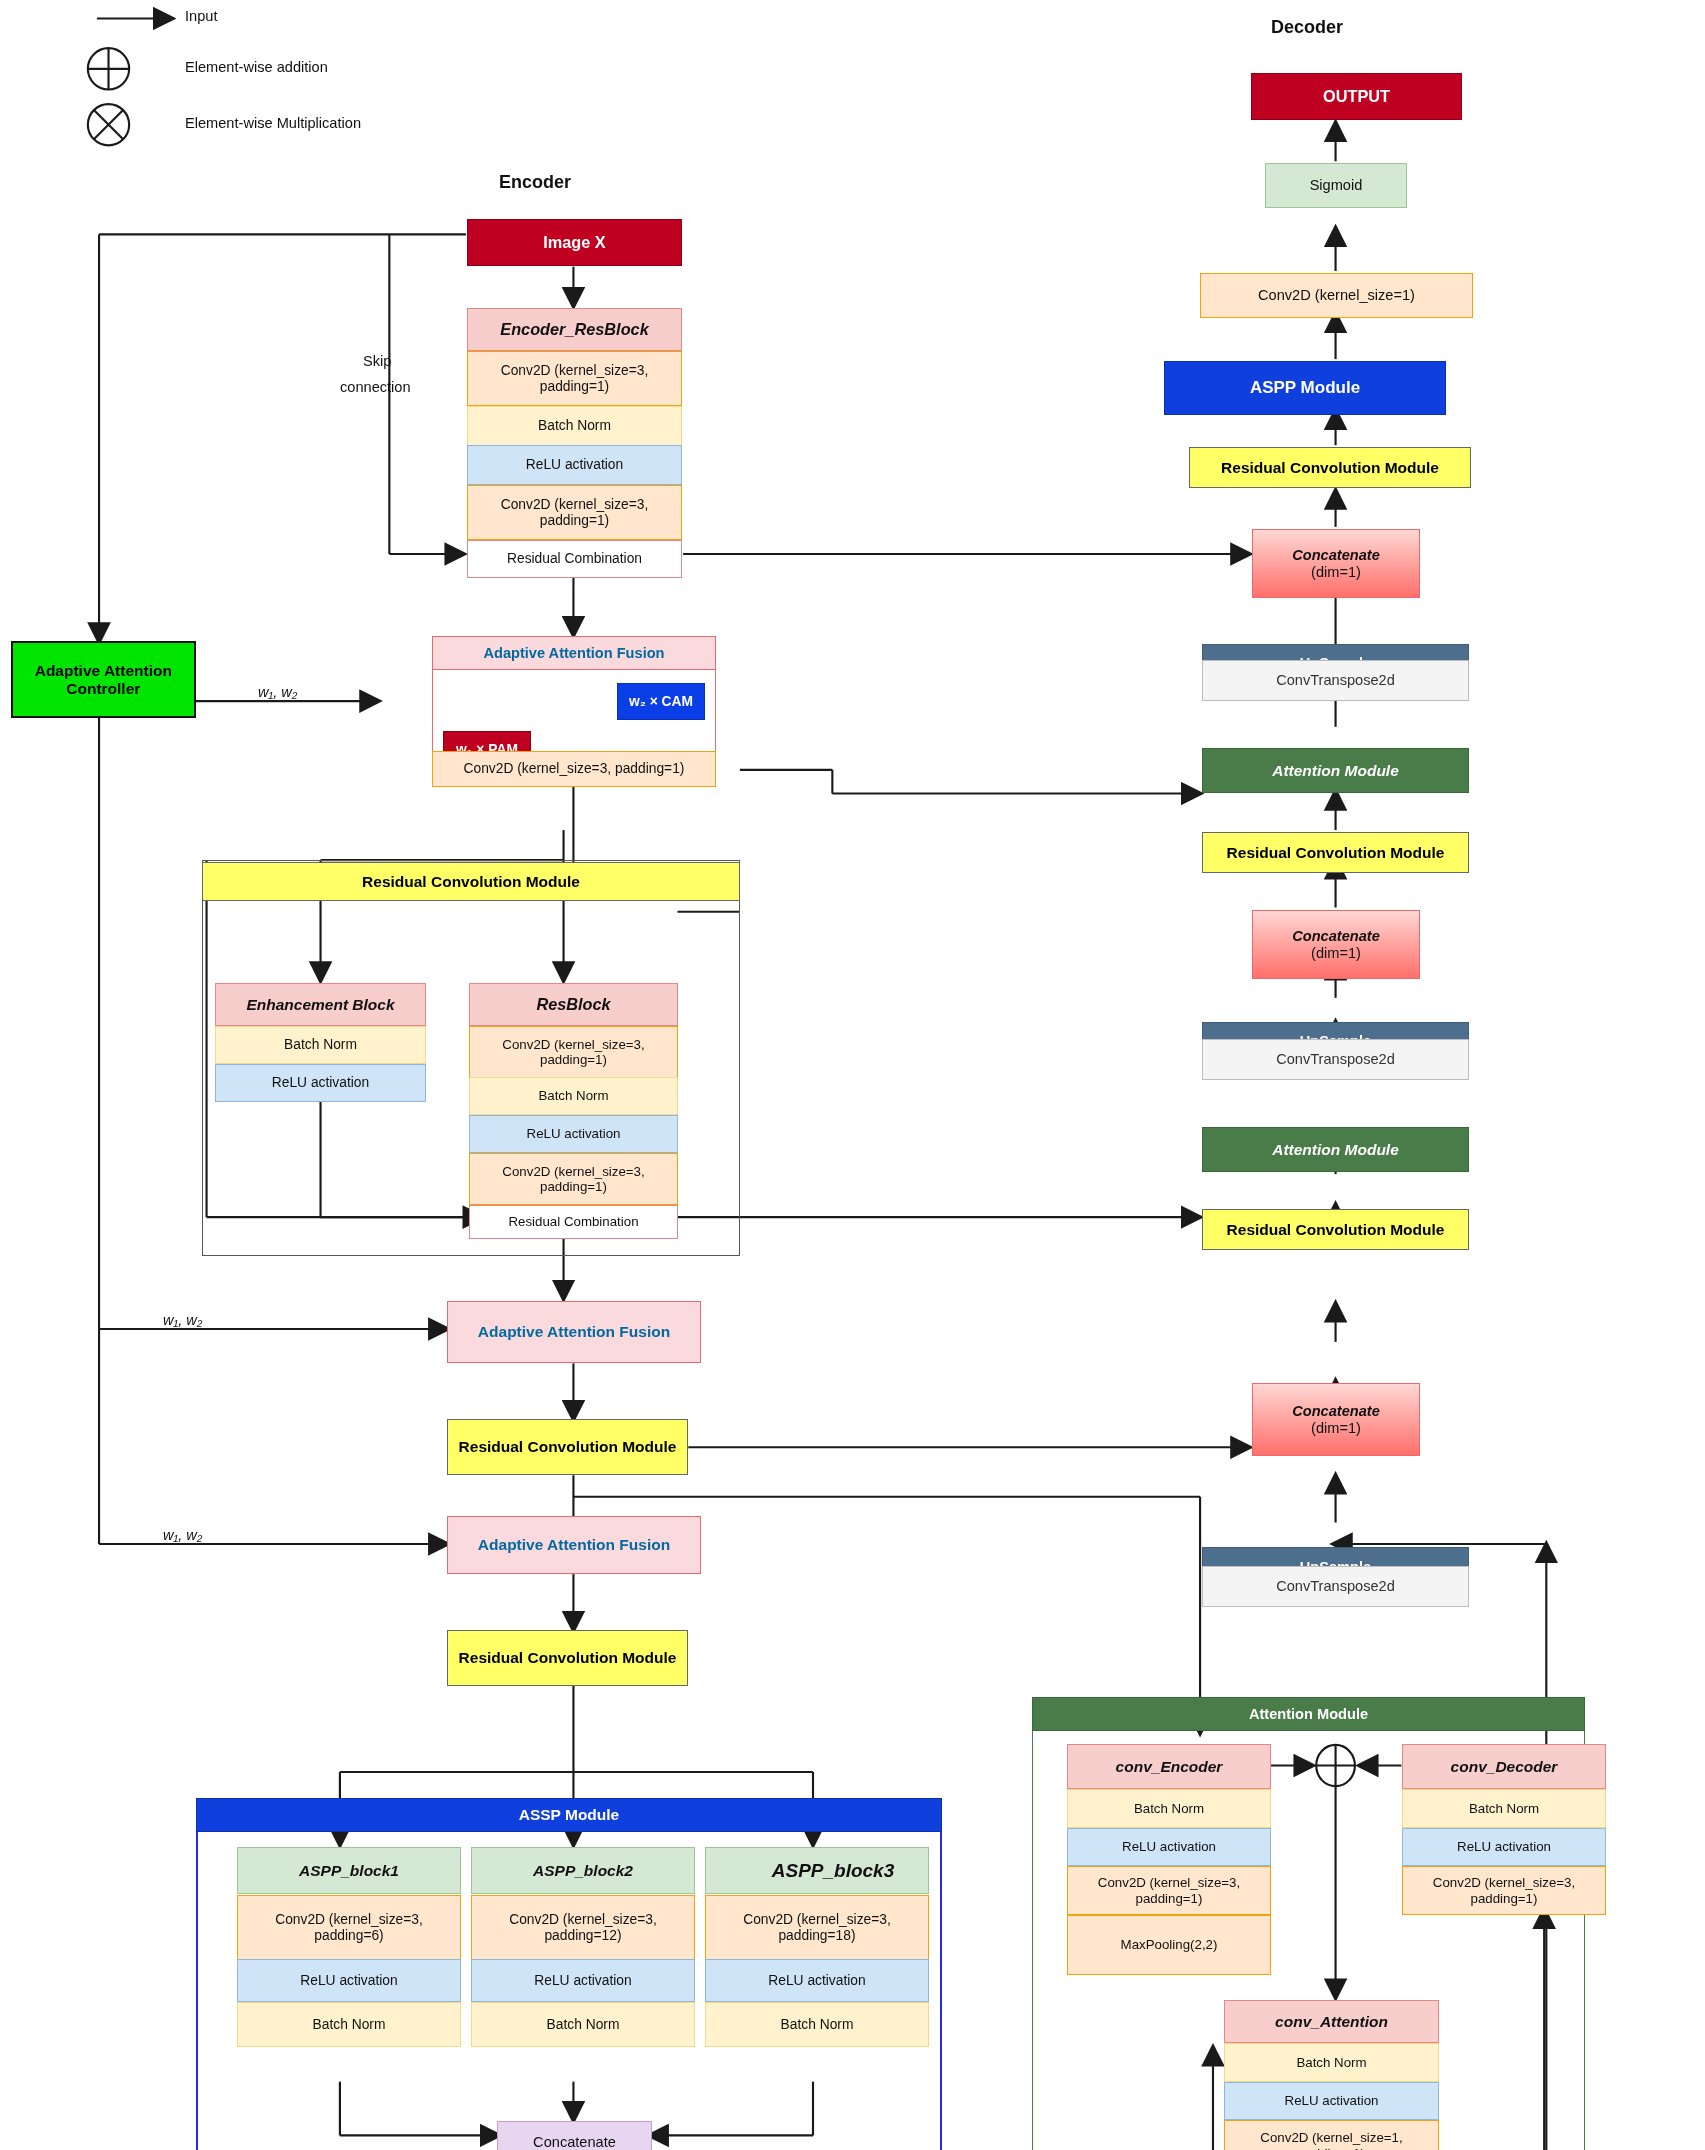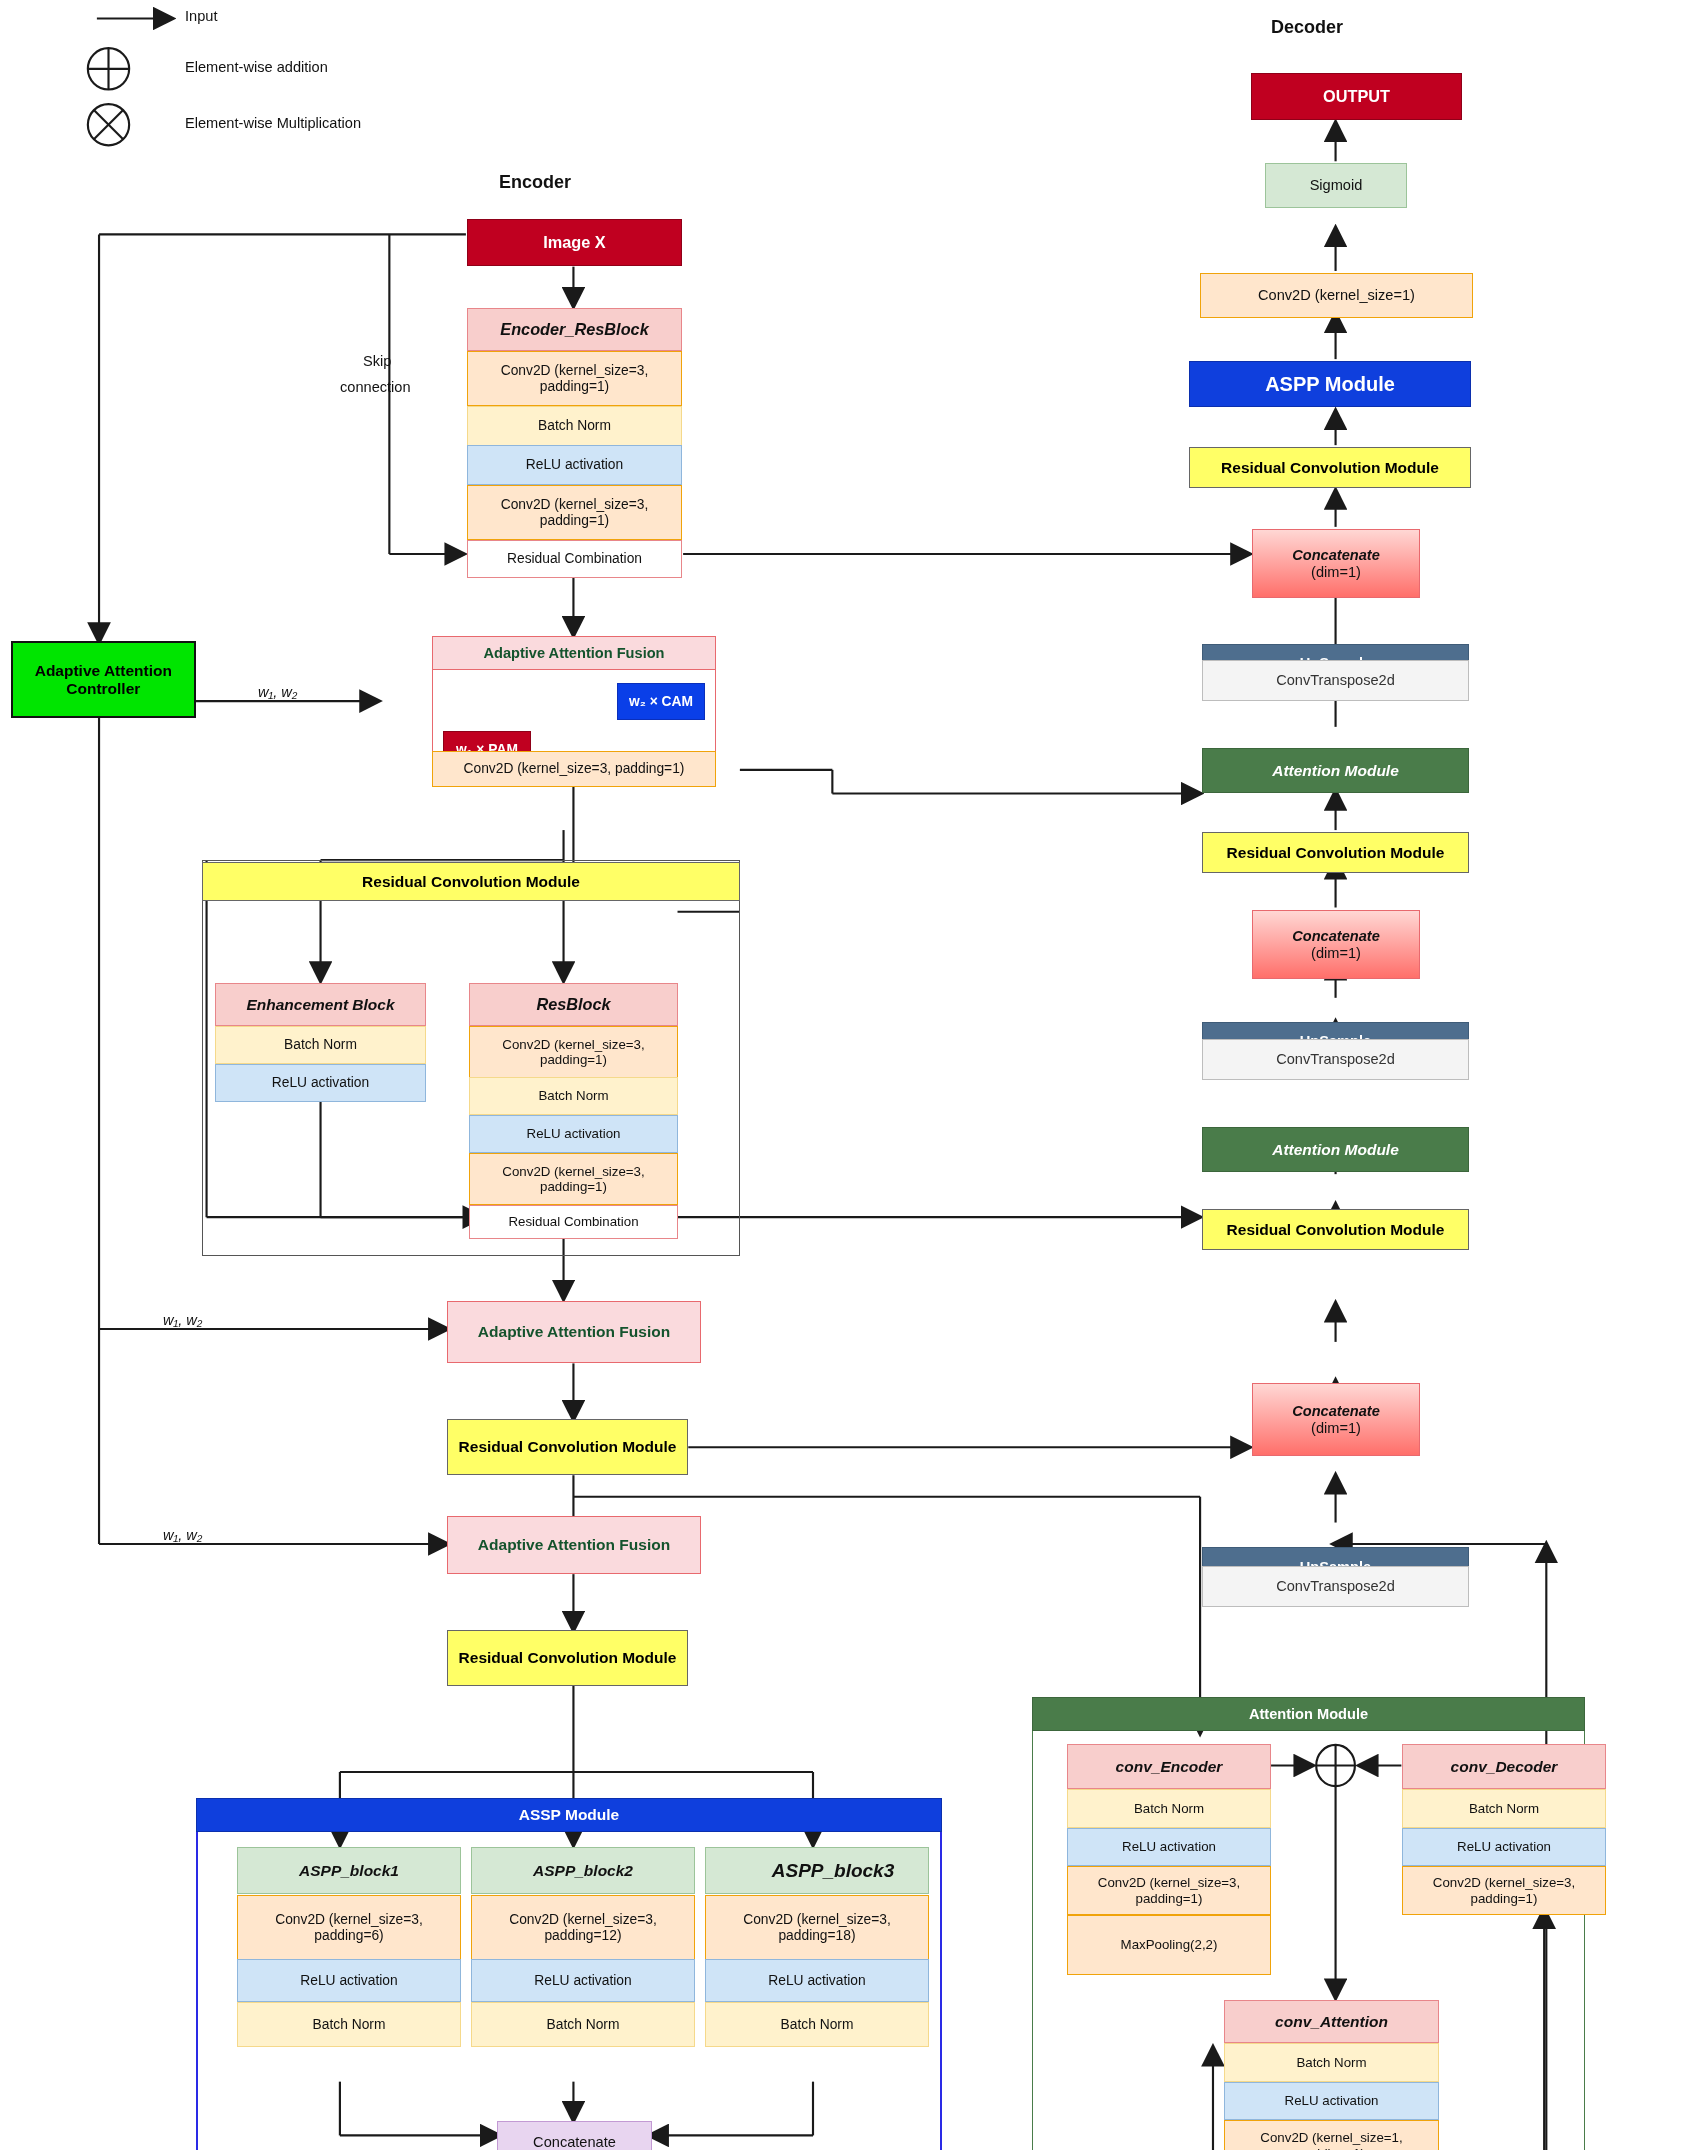--- a/index.html
+++ b/index.html
@@ -5,21 +5,21 @@
   html,body{margin:0;padding:0;background:#ffffff;}
   body{font-family:"Liberation Sans",sans-serif;}
   #canvas{position:relative;width:1706px;height:2421px;background:#fff;overflow:hidden;}
   .bx{position:absolute;box-sizing:border-box;display:flex;align-items:center;justify-content:center;
       text-align:center;line-height:1.15;}
   .ttl{font-weight:bold;}
   .ital{font-style:italic;font-weight:bold;}
   
   .c-red{background:#c00020;color:#ffffff;border:1.3px solid #8f0018;font-weight:bold;}
   .c-pinkhdr{background:#f8cecc;color:#111;border:1.3px solid #e8868a;}
-  .c-pinkflat{background:#fadadd;color:#14532d;border:1.7px solid #e8696e;font-weight:bold;}
+  .c-pinkflat{background:#fadadd;color:#0369a1;border:1.7px solid #e8696e;font-weight:bold;}
   .c-orange{background:#ffe6cc;color:#111;border:1.3px solid #f0a30a;}
   .c-cream{background:#fff2cc;color:#111;border:1.3px solid #f5d98b;}
   .c-blue{background:#cfe4f7;color:#111;border:1.3px solid #8fb6dc;}
   .c-white{background:#ffffff;color:#111;border:1.3px solid #e8868a;}
   .c-green{background:#00e500;color:#000;border:2.2px solid #111;font-weight:bold;}
   .c-darkblue{background:#0f3fdd;color:#ffffff;border:1.3px solid #0b2fae;font-weight:bold;}
   .c-yellow{background:#ffff66;color:#000;border:1.3px solid #666;font-weight:bold;}
   .c-sage{background:#d5e8d4;color:#111;border:1.3px solid #9cc49a;}
   .c-darkgreen{background:#4a7c4a;color:#ffffff;border:1.3px solid #3c663c;font-weight:bold;}
   .c-slate{background:#4e6e8e;color:#ffffff;border:1.3px solid #3f5c78;font-weight:bold;margin-top:22px;}
@@ -246,21 +246,21 @@
   <div class="bx c-sage ital" style="left:705px;top:1847px;width:224px;height:47px;font-size:19px;padding-left:32px;">ASPP_block3</div>
   <div class="bx c-orange" style="left:705px;top:1895px;width:224px;height:65px;font-size:13.8px;padding:0 6.9px;">Conv2D (kernel_size=3, padding=18)</div>
   <div class="bx c-blue" style="left:705px;top:1959px;width:224px;height:43px;font-size:13.8px;">ReLU activation</div>
   <div class="bx c-cream" style="left:705px;top:2002px;width:224px;height:45px;font-size:13.8px;">Batch Norm</div>
 
   <div class="bx c-lilac" style="left:497px;top:2121px;width:155px;height:43px;font-size:14.6px;">Concatenate</div>
 
   <div class="bx c-red" style="left:1230px;top:73px;width:211px;height:47px;font-size:16.3px;margin-left:21px;">OUTPUT</div>
   <div class="bx c-sage" style="left:1265px;top:163px;width:142px;height:45px;font-size:14.6px;">Sigmoid</div>
   <div class="bx c-orange" style="left:1200px;top:273px;width:273px;height:45px;font-size:14.6px;">Conv2D (kernel_size=1)</div>
-  <div class="bx c-darkblue" style="left:1189px;top:361px;width:282px;height:46px;font-size:20px;">ASPP Module</div>
+  <div class="bx c-darkblue" style="left:1164px;top:361px;width:282px;height:54px;font-size:17px;">ASPP Module</div>
   <div class="bx c-yellow" style="left:1189px;top:447px;width:282px;height:41px;font-size:15.5px;">Residual Convolution Module</div>
 
   <div class="bx c-concat" style="left:1252px;top:529px;width:168px;height:69px;font-size:14.6px;flex-direction:column;">
     <span>Concatenate</span>
     <span style="font-style:normal;font-weight:normal;">(dim=1)</span>
   </div>
 
   <div class="bx c-slate" style="left:1202px;top:622px;width:267px;height:39px;font-size:14.6px;">UpSample</div>
   <div class="bx c-lgray" style="left:1202px;top:660px;width:267px;height:41px;font-size:14.6px;">ConvTranspose2d</div>
 

